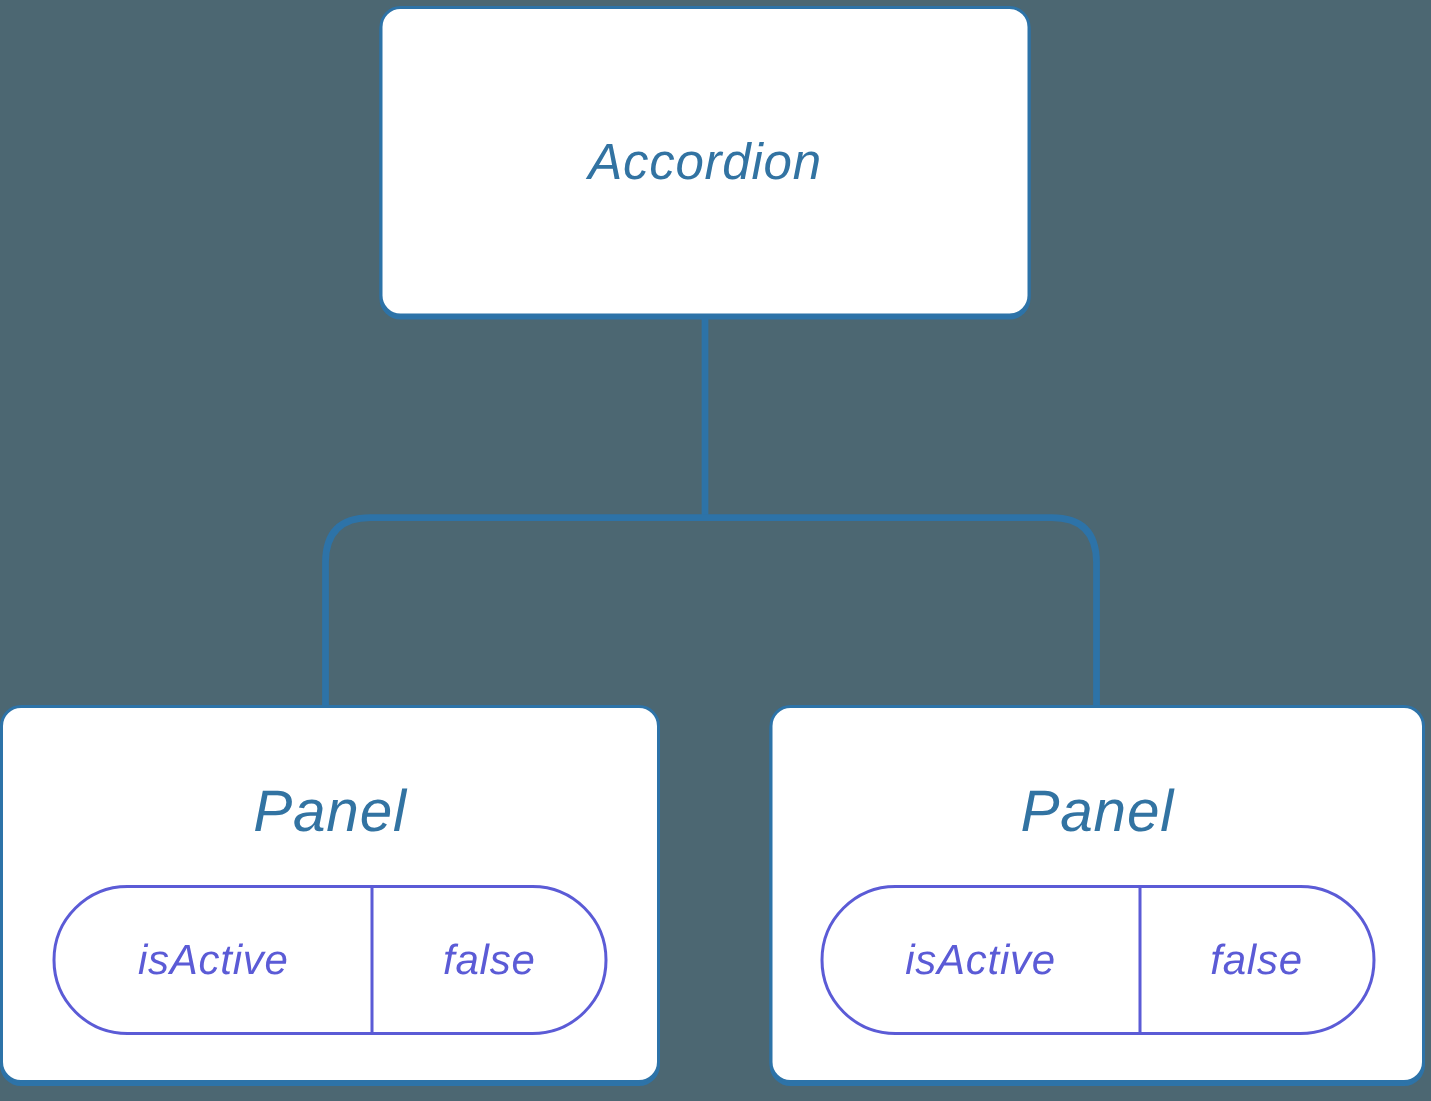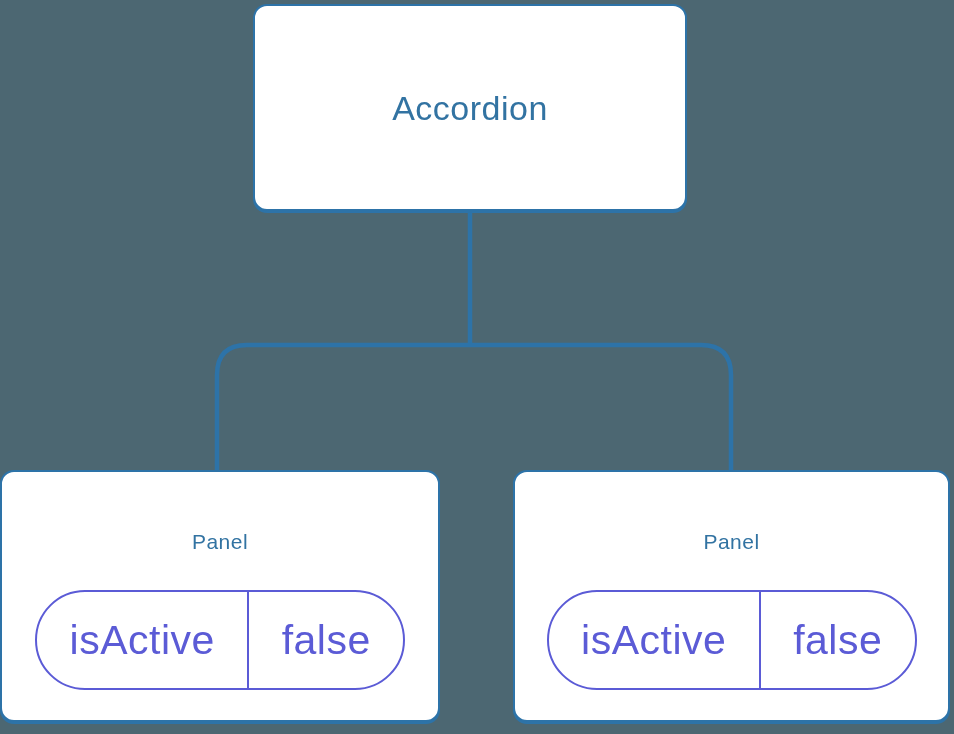--- a/index.html
+++ b/index.html
@@ -32,20 +32,21 @@
     position: absolute;
     z-index: 2;
     box-sizing: border-box;
     background: var(--node-bg, #FFFFFF);
     border: 2.5px solid var(--line, #2D73A8);
     border-radius: 14px;
     box-shadow: 0 2px 0 var(--line, #2D73A8);
     display: flex;
     flex-direction: column;
     align-items: center;
+    font-style: italic;
   }
   .node-root {
     left: 253px;
     top: 4px;
     width: 434px;
     height: 207px;
     justify-content: center;
   }
   .node-panel-left {
     left: 0px;
@@ -61,40 +62,40 @@
   }
   .node-label {
     color: var(--label, #3273A2);
     font-size: 34px;
     font-weight: 500;
     letter-spacing: 0.5px;
     line-height: 1;
   }
   .panel-label {
     margin-top: 48px;
-    font-size: 21px;
+    font-size: 39px;
     line-height: 44px;
   }
   .state-pill {
     box-sizing: border-box;
     margin-top: 26px;
     width: 370px;
     height: 100px;
     border: 2.5px solid var(--state, #5B5BD6);
     border-radius: 50px;
     display: flex;
     align-items: stretch;
     overflow: hidden;
   }
   .state-cell {
     display: flex;
     align-items: center;
     justify-content: center;
     color: var(--state, #5B5BD6);
-    font-size: 41px;
+    font-size: 28px;
     letter-spacing: 0.5px;
   }
   .state-name {
     width: 57.5%;
     border-right: 2.5px solid var(--state, #5B5BD6);
   }
   .state-value {
     flex: 1;
     text-align: center;
   }

